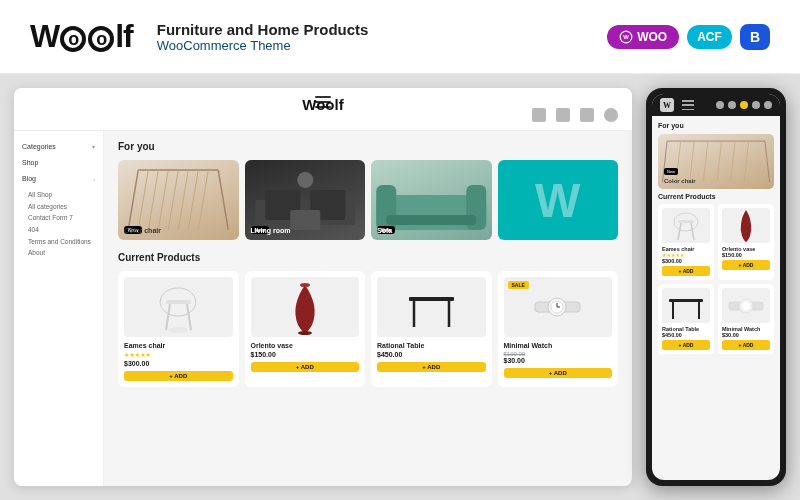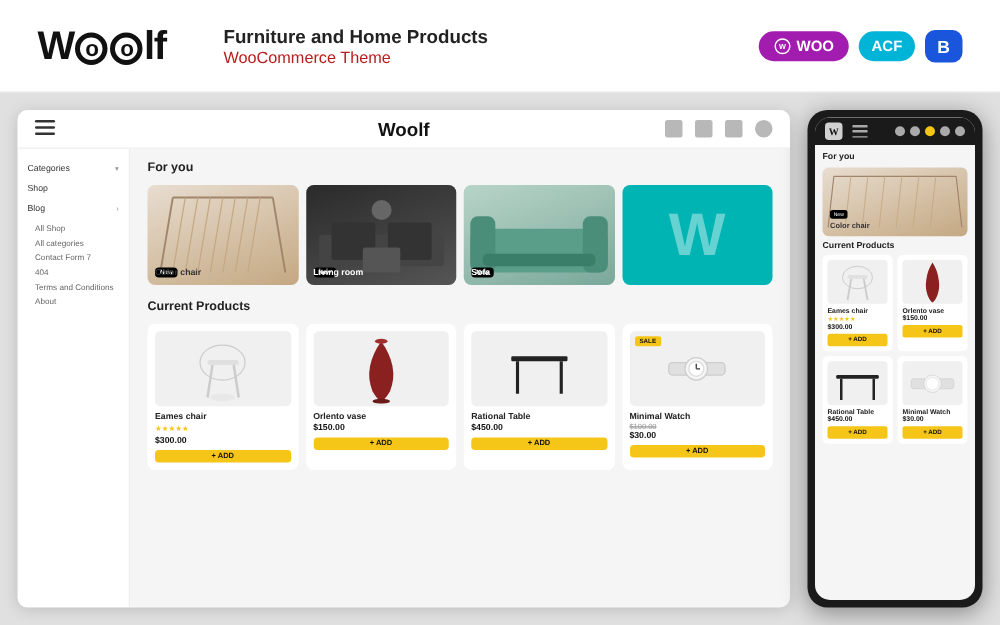--- a/index.html
+++ b/index.html
@@ -12,21 +12,21 @@
       display: flex;
       flex-direction: column;
     }
 
     
     .top-header {
       background: #fff;
       padding: 18px 30px;
       display: flex;
       align-items: center;
-      gap: 46px;
+      gap: 24px;
       border-bottom: 1px solid #eee;
     }
     .logo-text {
       font-size: 32px;
       font-weight: 900;
       letter-spacing: -1px;
       color: #111;
       font-family: 'Arial Black', sans-serif;
     }
     .logo-text .o-letter {
@@ -44,21 +44,21 @@
     .header-desc {
       flex: 1;
     }
     .header-desc .title {
       font-size: 15px;
       font-weight: 600;
       color: #222;
     }
     .header-desc .subtitle {
       font-size: 13px;
-      color: #b91c1c;
+      color: #0c4a6e;
     }
     .header-badges {
       display: flex;
       gap: 8px;
       align-items: center;
     }
     .badge-woo {
       background: #a21caf;
       color: #fff;
       border-radius: 20px;
@@ -104,23 +104,24 @@
       box-shadow: 0 2px 12px rgba(0,0,0,0.15);
       display: flex;
       flex-direction: column;
     }
 
     
     .mockup-topbar {
       background: #fff;
       padding: 8px 14px;
       display: flex;
-      align-items: flex-start;
+      align-items: center;
       border-bottom: 1px solid #eee;
       position: relative;
+      flex-direction: column;
     }
     .mockup-topbar .burger {
       width: 16px;
       height: 12px;
       display: flex;
       flex-direction: column;
       justify-content: space-between;
       cursor: pointer;
     }
     .burger span {

